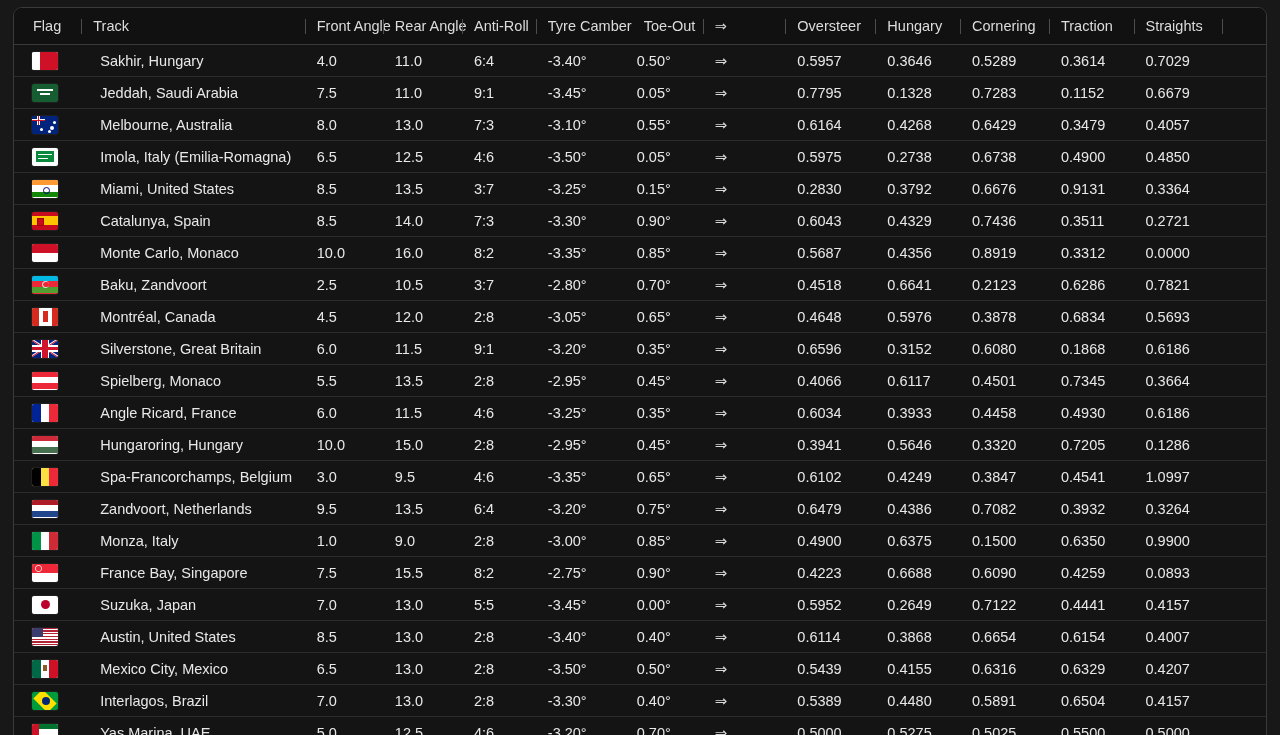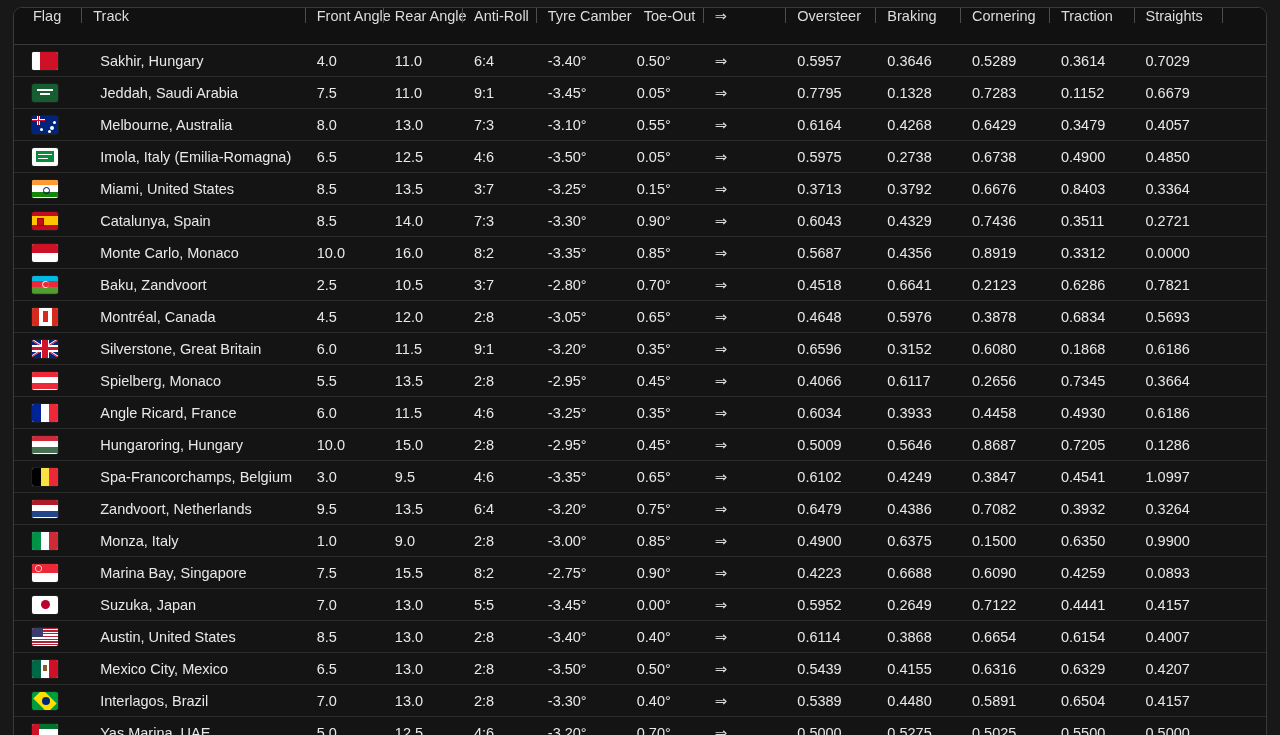--- a/index.html
+++ b/index.html
@@ -60,21 +60,21 @@
   .c-toe    { width: 72px;  }
   .c-arrow  { width: 76px;  }
   .c-over   { width: 83px;  }
   .c-brake  { width: 78px;  }
   .c-corner { width: 82px;  }
   .c-tract  { width: 78px;  }
   .c-straig { width: 82px;  }
   .c-end    { width: 40px;  }
 
   
-  .hcell { display: flex; align-items: flex-start; height: 36px; }
+  .hcell { display: flex; align-items: center; height: 36px; }
   .sep {
     display: inline-block;
     width: 1px; height: 15px;
     background: #4d4d4d;
     flex: 0 0 1px;
   }
   .hlabel { padding-left: 11px; }
   .hcell.nosep .hlabel { padding-left: 19px; }
 
   
@@ -171,21 +171,21 @@
           </th>
           <th>
             <div class="hcell">
               <span class="sep"></span>
               <span class="hlabel">Oversteer</span>
             </div>
           </th>
           <th>
             <div class="hcell">
               <span class="sep"></span>
-              <span class="hlabel">Braking</span>
+              <span class="hlabel">Hungary</span>
             </div>
           </th>
           <th>
             <div class="hcell">
               <span class="sep"></span>
               <span class="hlabel">Cornering</span>
             </div>
           </th>
           <th>
             <div class="hcell">
@@ -553,36 +553,36 @@
               <span>0.15°</span>
             </div>
           </td>
           <td>
             <div class="cell pad-arrow">
               <span class="arrow-glyph">⇒</span>
             </div>
           </td>
           <td>
             <div class="cell pad-num">
-              <span>0.3713</span>
+              <span>0.2830</span>
             </div>
           </td>
           <td>
             <div class="cell pad-num">
               <span>0.3792</span>
             </div>
           </td>
           <td>
             <div class="cell pad-num">
               <span>0.6676</span>
             </div>
           </td>
           <td>
             <div class="cell pad-num">
-              <span>0.8403</span>
+              <span>0.9131</span>
             </div>
           </td>
           <td>
             <div class="cell pad-num">
               <span>0.3364</span>
             </div>
           </td>
           <td>
             <div class="cell"></div>
           </td>
@@ -1015,21 +1015,21 @@
               <span>0.4066</span>
             </div>
           </td>
           <td>
             <div class="cell pad-num">
               <span>0.6117</span>
             </div>
           </td>
           <td>
             <div class="cell pad-num">
-              <span>0.2656</span>
+              <span>0.4501</span>
             </div>
           </td>
           <td>
             <div class="cell pad-num">
               <span>0.7345</span>
             </div>
           </td>
           <td>
             <div class="cell pad-num">
               <span>0.3664</span>
@@ -1153,31 +1153,31 @@
               <span>0.45°</span>
             </div>
           </td>
           <td>
             <div class="cell pad-arrow">
               <span class="arrow-glyph">⇒</span>
             </div>
           </td>
           <td>
             <div class="cell pad-num">
-              <span>0.5009</span>
+              <span>0.3941</span>
             </div>
           </td>
           <td>
             <div class="cell pad-num">
               <span>0.5646</span>
             </div>
           </td>
           <td>
             <div class="cell pad-num">
-              <span>0.8687</span>
+              <span>0.3320</span>
             </div>
           </td>
           <td>
             <div class="cell pad-num">
               <span>0.7205</span>
             </div>
           </td>
           <td>
             <div class="cell pad-num">
               <span>0.1286</span>
@@ -1415,21 +1415,21 @@
               <span class="flag">
                 <i style="left:0;top:0;width:100%;height:100%;background:#fff"></i>
                 <i style="left:0;top:0;width:100%;height:100%;left:0;top:0;width:100%;height:50%;background:#ed2939"></i>
                 <i style="left:0;top:0;width:100%;height:100%;left:10%;top:11%;width:7px;height:7px;border:1.3px solid #fff;border-radius:50%"></i>
                 <i style="left:0;top:0;width:100%;height:100%;left:15%;top:13%;width:5px;height:5px;background:#ed2939;border-radius:50%"></i>
               </span>
             </div>
           </td>
           <td>
             <div class="cell pad-track">
-              <span>Marina Bay, Singapore</span>
+              <span>France Bay, Singapore</span>
             </div>
           </td>
           <td>
             <div class="cell pad-num">
               <span>7.5</span>
             </div>
           </td>
           <td>
             <div class="cell pad-num">
               <span>15.5</span>

